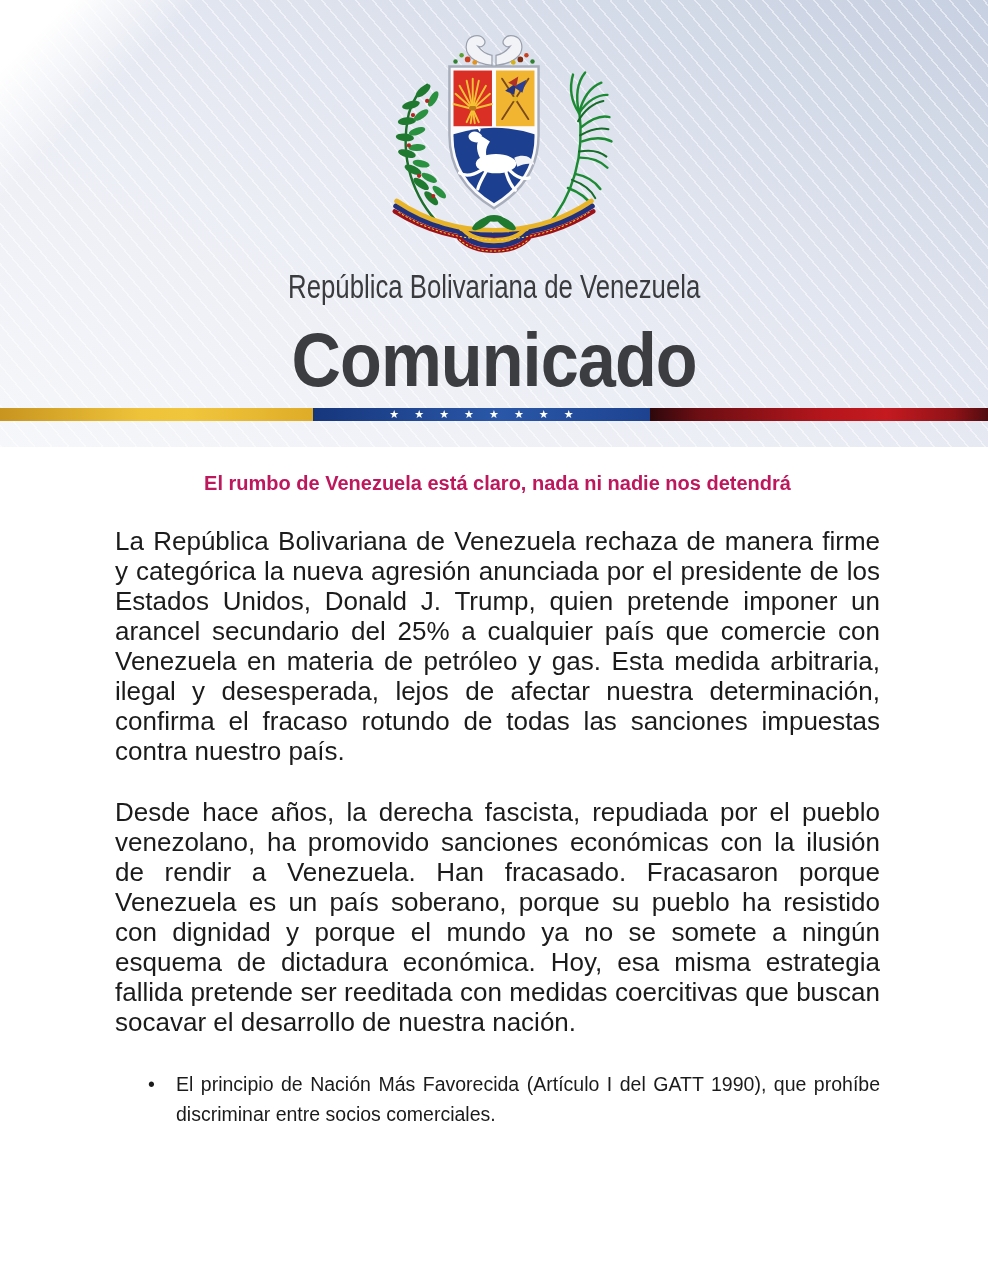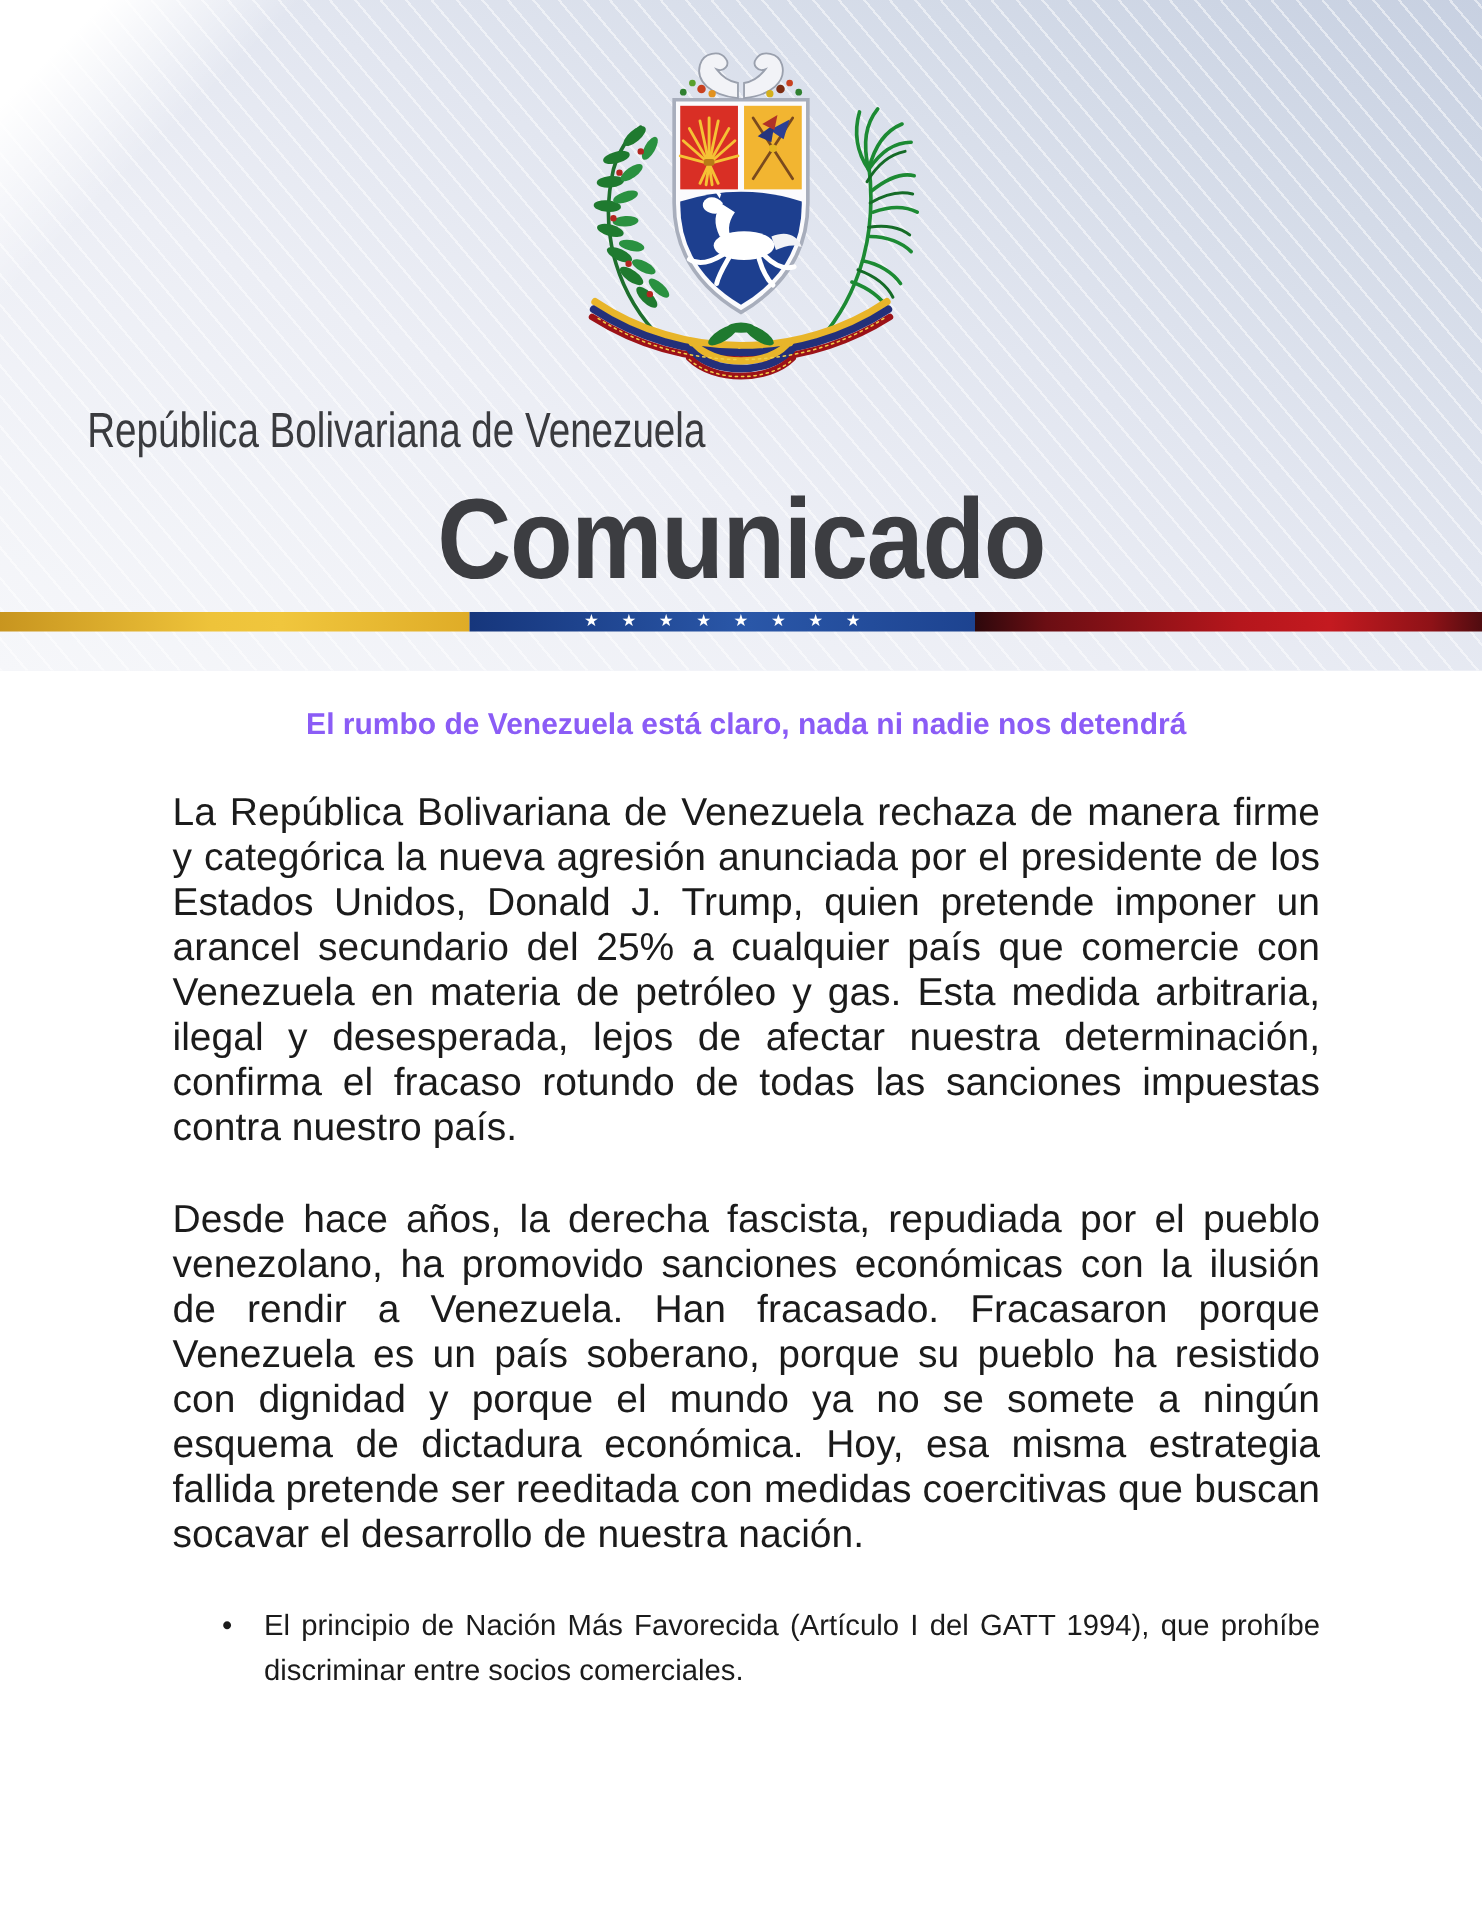--- a/index.html
+++ b/index.html
@@ -10,41 +10,41 @@
   .header{
     position:relative;width:988px;height:447px;
     background-color:#e9ecf4;
     background-image:
       repeating-linear-gradient(50deg, rgba(255,255,255,.5) 0 1.5px, rgba(255,255,255,0) 1.5px 13px),
       linear-gradient(135deg, #ffffff 0 5%, rgba(255,255,255,0) 14%),
       linear-gradient(205deg, #c7d0e1 0%, #d4dbe8 20%, #e2e6f0 42%, #eceef5 62%, #f6f7fa 100%);
   }
   .crest-wrap{position:absolute;top:28px;left:0;width:100%;text-align:center;}
   .country-line{
-    position:absolute;top:268px;left:0;width:100%;text-align:left;
+    position:absolute;top:268px;left:0;width:100%;text-align:center;
     font-size:33px;color:#3a3b3f;font-weight:400;letter-spacing:0;
   }
   .country-line .squeeze{display:inline-block;transform:scaleX(.78);transform-origin:50% 50%;white-space:nowrap;}
   .big-title{
     position:absolute;top:316px;left:0;width:100%;text-align:center;
     font-size:76px;font-weight:700;color:#3c3d41;letter-spacing:-1px;
   }
   .big-title .squeeze{display:inline-block;transform:scaleX(.9);transform-origin:50% 50%;white-space:nowrap;}
 
   
   .flag-bar{position:absolute;top:408px;left:0;width:988px;height:13px;display:flex;}
   .seg-yellow{width:313px;background:linear-gradient(90deg,#c8951f 0%,#eec33a 45%,#f0c63d 60%,#dfac27 100%);}
   .seg-blue{width:337px;background:linear-gradient(90deg,#16367c 0%,#2a57a8 55%,#1d4390 100%);
     display:flex;align-items:center;justify-content:center;}
   .seg-blue .stars{color:#ffffff;font-size:11px;line-height:13px;word-spacing:12px;white-space:nowrap;}
   .seg-red{flex:1;background:linear-gradient(90deg,#2d080c 0%,#6b0e13 14%,#b5161c 52%,#c41a20 70%,#8e1217 90%,#500c10 100%);}
 
   
   .doc{position:relative;padding:25px 108px 0 115px;color:#1b1b1b;}
-  .doc-heading{font-size:20px;font-weight:700;text-align:center;color:#8b5cf6;margin:0 0 0 0;}
+  .doc-heading{font-size:20px;font-weight:700;text-align:center;color:#be185d;margin:0 0 0 0;}
   .doc p{font-size:26px;line-height:30px;text-align:justify;margin:31px 0 0 0;}
   .bullet-list{margin-top:32px;}
   .bullet-item{display:flex;margin:0 0 0 33px;}
   .bullet-dot{width:28px;flex:0 0 28px;font-size:19.5px;line-height:30px;}
   .bullet-text{flex:1;font-size:19.5px;line-height:30px;text-align:justify;}
 </style>
 </head>
 <body>
 
 <div class="page">
@@ -206,18 +206,18 @@
 
   <div class="doc">
     <div class="doc-heading">El rumbo de Venezuela está claro, nada ni nadie nos detendrá</div>
 
     <p>La República Bolivariana de Venezuela rechaza de manera firme y categórica la nueva agresión anunciada por el presidente de los Estados Unidos, Donald J. Trump, quien pretende imponer un arancel secundario del 25% a cualquier país que comercie con Venezuela en materia de petróleo y gas. Esta medida arbitraria, ilegal y desesperada, lejos de afectar nuestra determinación, confirma el fracaso rotundo de todas las sanciones impuestas contra nuestro país.</p>
     <p>Desde hace años, la derecha fascista, repudiada por el pueblo venezolano, ha promovido sanciones económicas con la ilusión de rendir a Venezuela. Han fracasado. Fracasaron porque Venezuela es un país soberano, porque su pueblo ha resistido con dignidad y porque el mundo ya no se somete a ningún esquema de dictadura económica. Hoy, esa misma estrategia fallida pretende ser reeditada con medidas coercitivas que buscan socavar el desarrollo de nuestra nación.</p>
 
     <div class="bullet-list">
       <div class="bullet-item">
         <div class="bullet-dot">•</div>
-        <div class="bullet-text">El principio de Nación Más Favorecida (Artículo I del GATT 1994), que prohíbe discriminar entre socios comerciales.</div>
+        <div class="bullet-text">El principio de Nación Más Favorecida (Artículo I del GATT 1990), que prohíbe discriminar entre socios comerciales.</div>
       </div>
     </div>
   </div>
 
 </div>
 
 </body></html>

